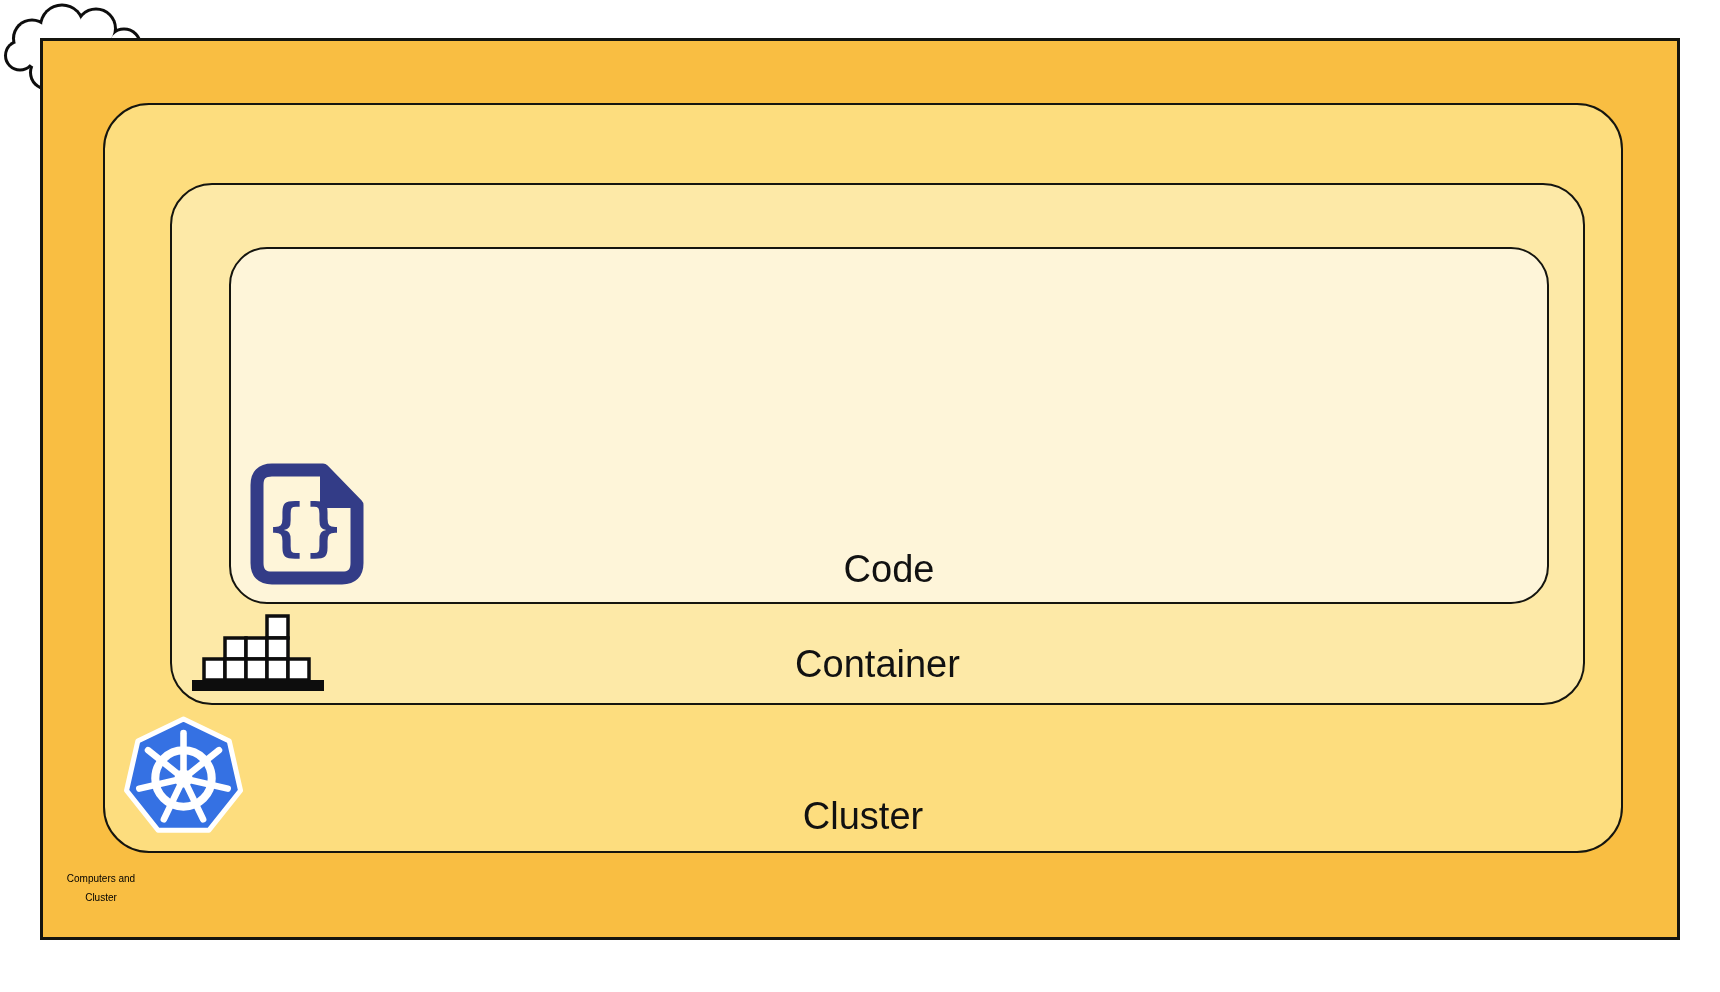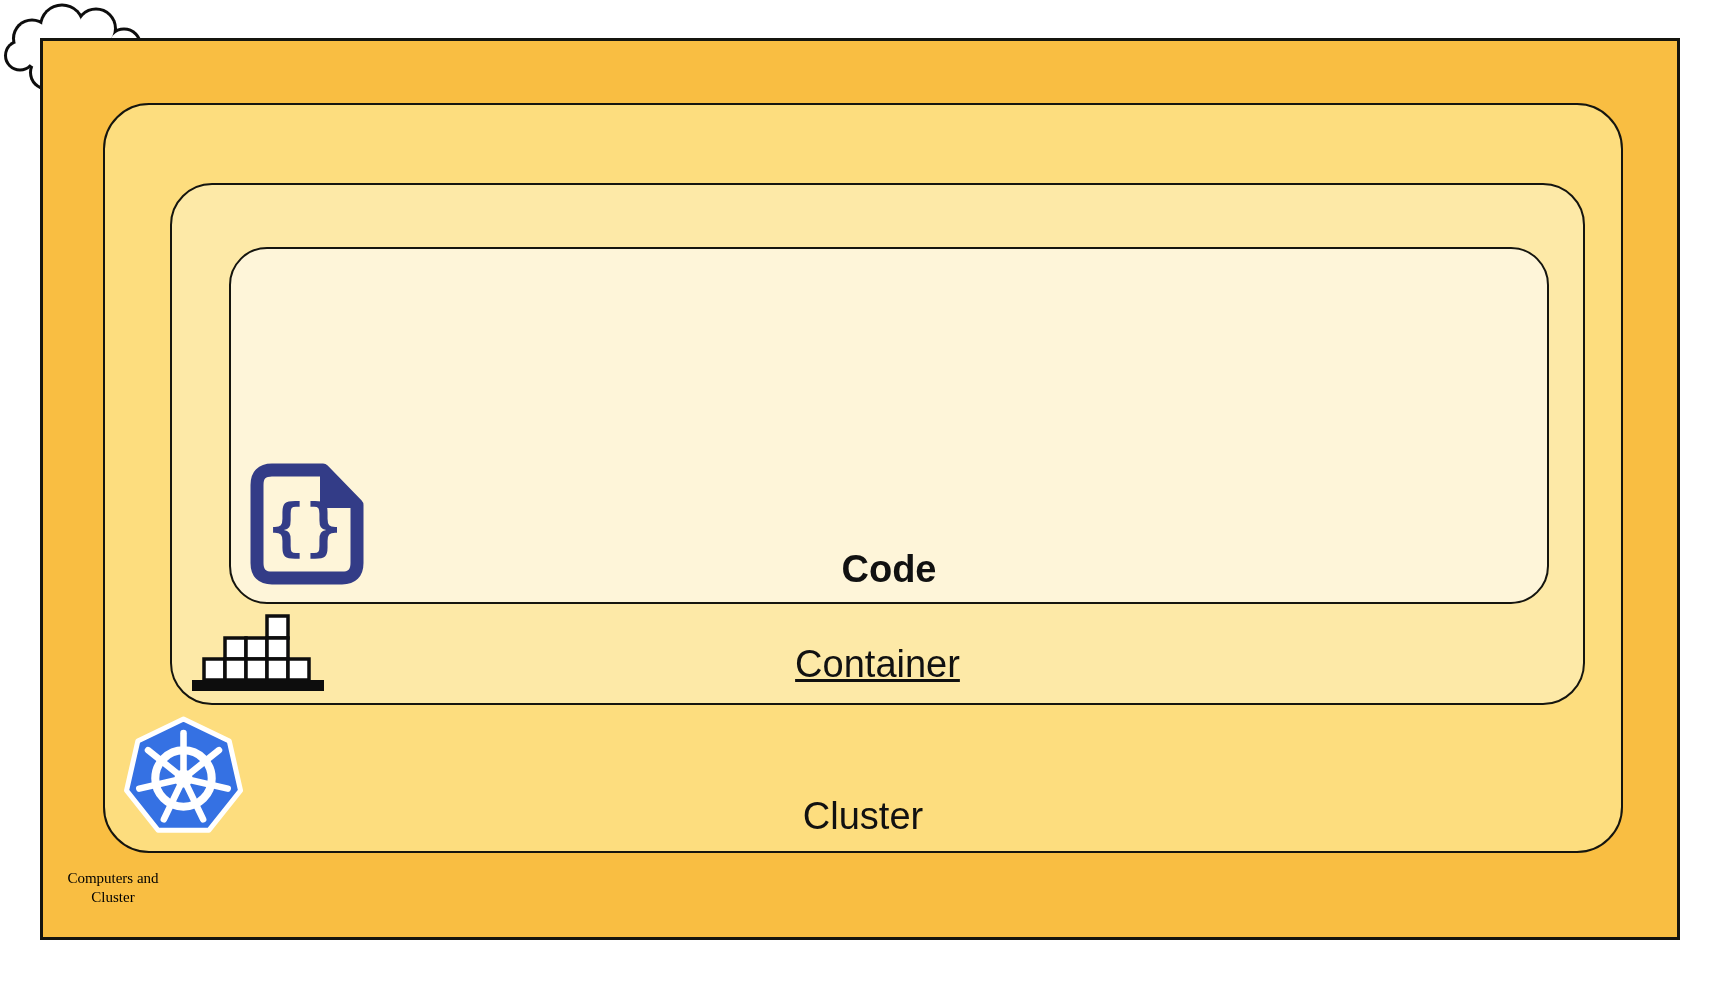--- a/index.html
+++ b/index.html
@@ -26,34 +26,34 @@
   .layer-code {
     left:57px; top:62px; width:1320px; height:357px;
     background:var(--code-bg,#FEF5D9); border-radius:38px;
     border-width:2.5px;
   }
   .layer-label {
     position:absolute; left:0; width:100%; text-align:center;
     font-size:38px; line-height:1.05; color:var(--text,#111);
     white-space:pre-line;
   }
-  .code-label      { bottom:12px;font-weight:bold; }
-  .container-label { bottom:18px;text-decoration:underline; }
+  .code-label      { bottom:12px; }
+  .container-label { bottom:18px; }
   .cluster-label   { bottom:14px;margin-top:24px; }
   .cloud-label     { bottom:2px; font-size:37px; }
 
   .icon { position:absolute; }
   .code-file-icon      { left:18px;  top:213px; width:116px; height:124px; }
   .container-stack-icon{ left:20px;  top:428px; width:132px; height:80px; }
   .kubernetes-icon     { left:18px;  top:611px; width:122px; height:127px; }
   .cloud-icon          { left:38px;  top:850px; width:150px; height:96px; z-index:5; }
 
   .cloud-icon-text {
-    position:absolute; left:38px; top:869px; width:150px; z-index:6;
-    text-align:center; font-size:15px; line-height:19px; color:#000;font-family:Liberation Serif, serif;
+    position:absolute; left:26px; top:869px; width:150px; z-index:6;
+    text-align:center; font-size:10px; line-height:19px; color:#000;
   }
 </style>
 </head>
 <body>
 
 <div class="canvas">
 
   
   <div class="box layer-cloud">
 

